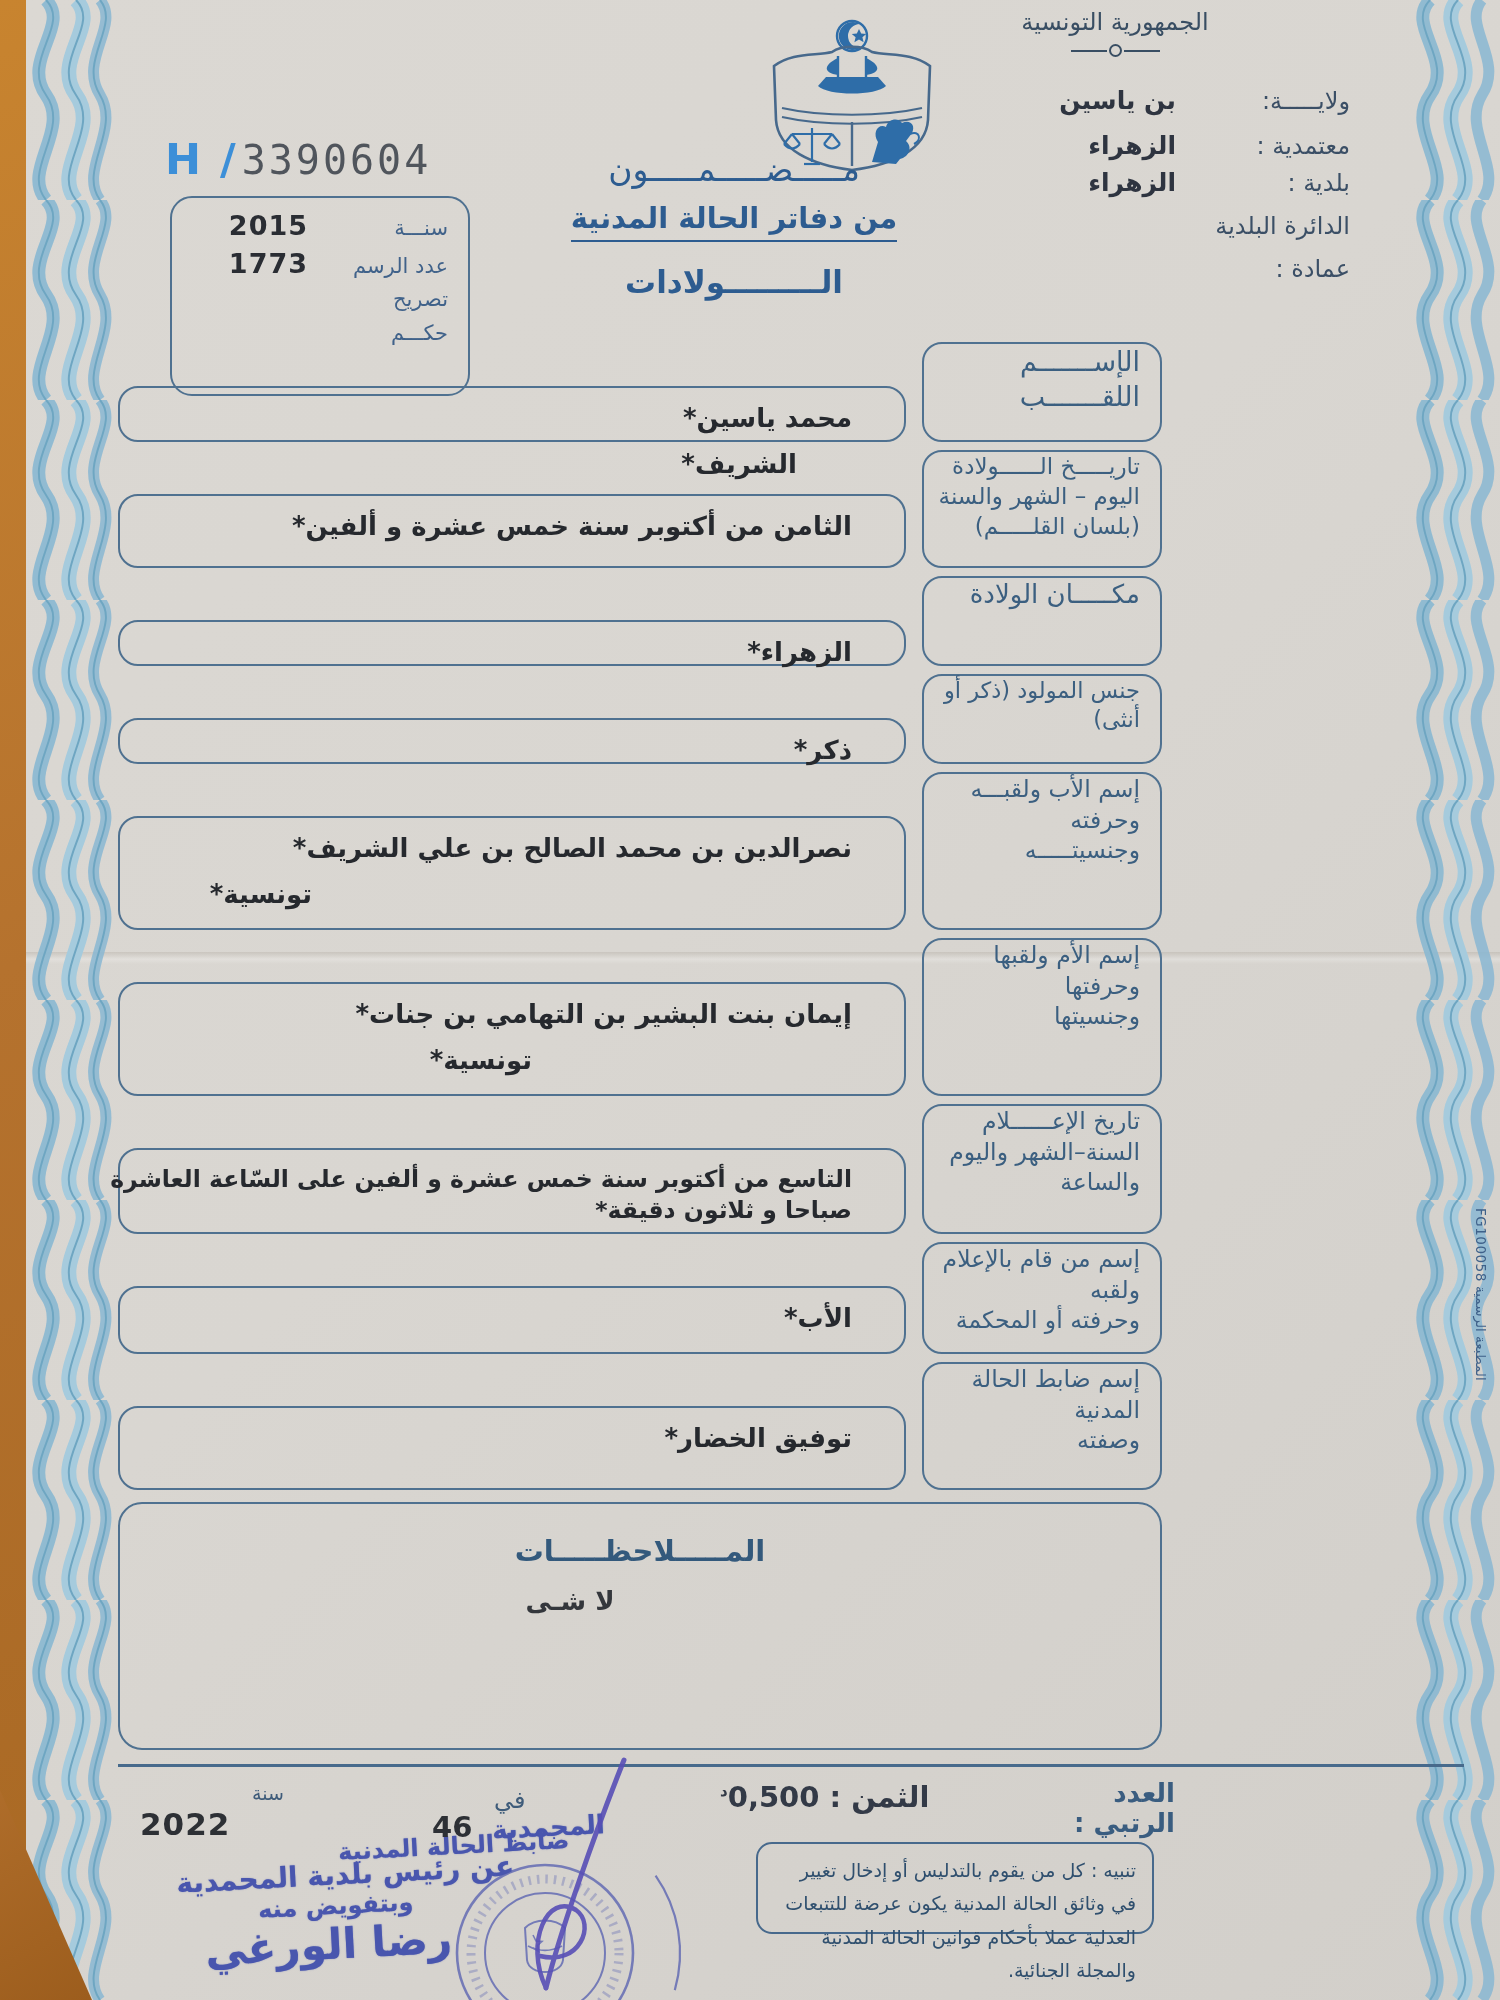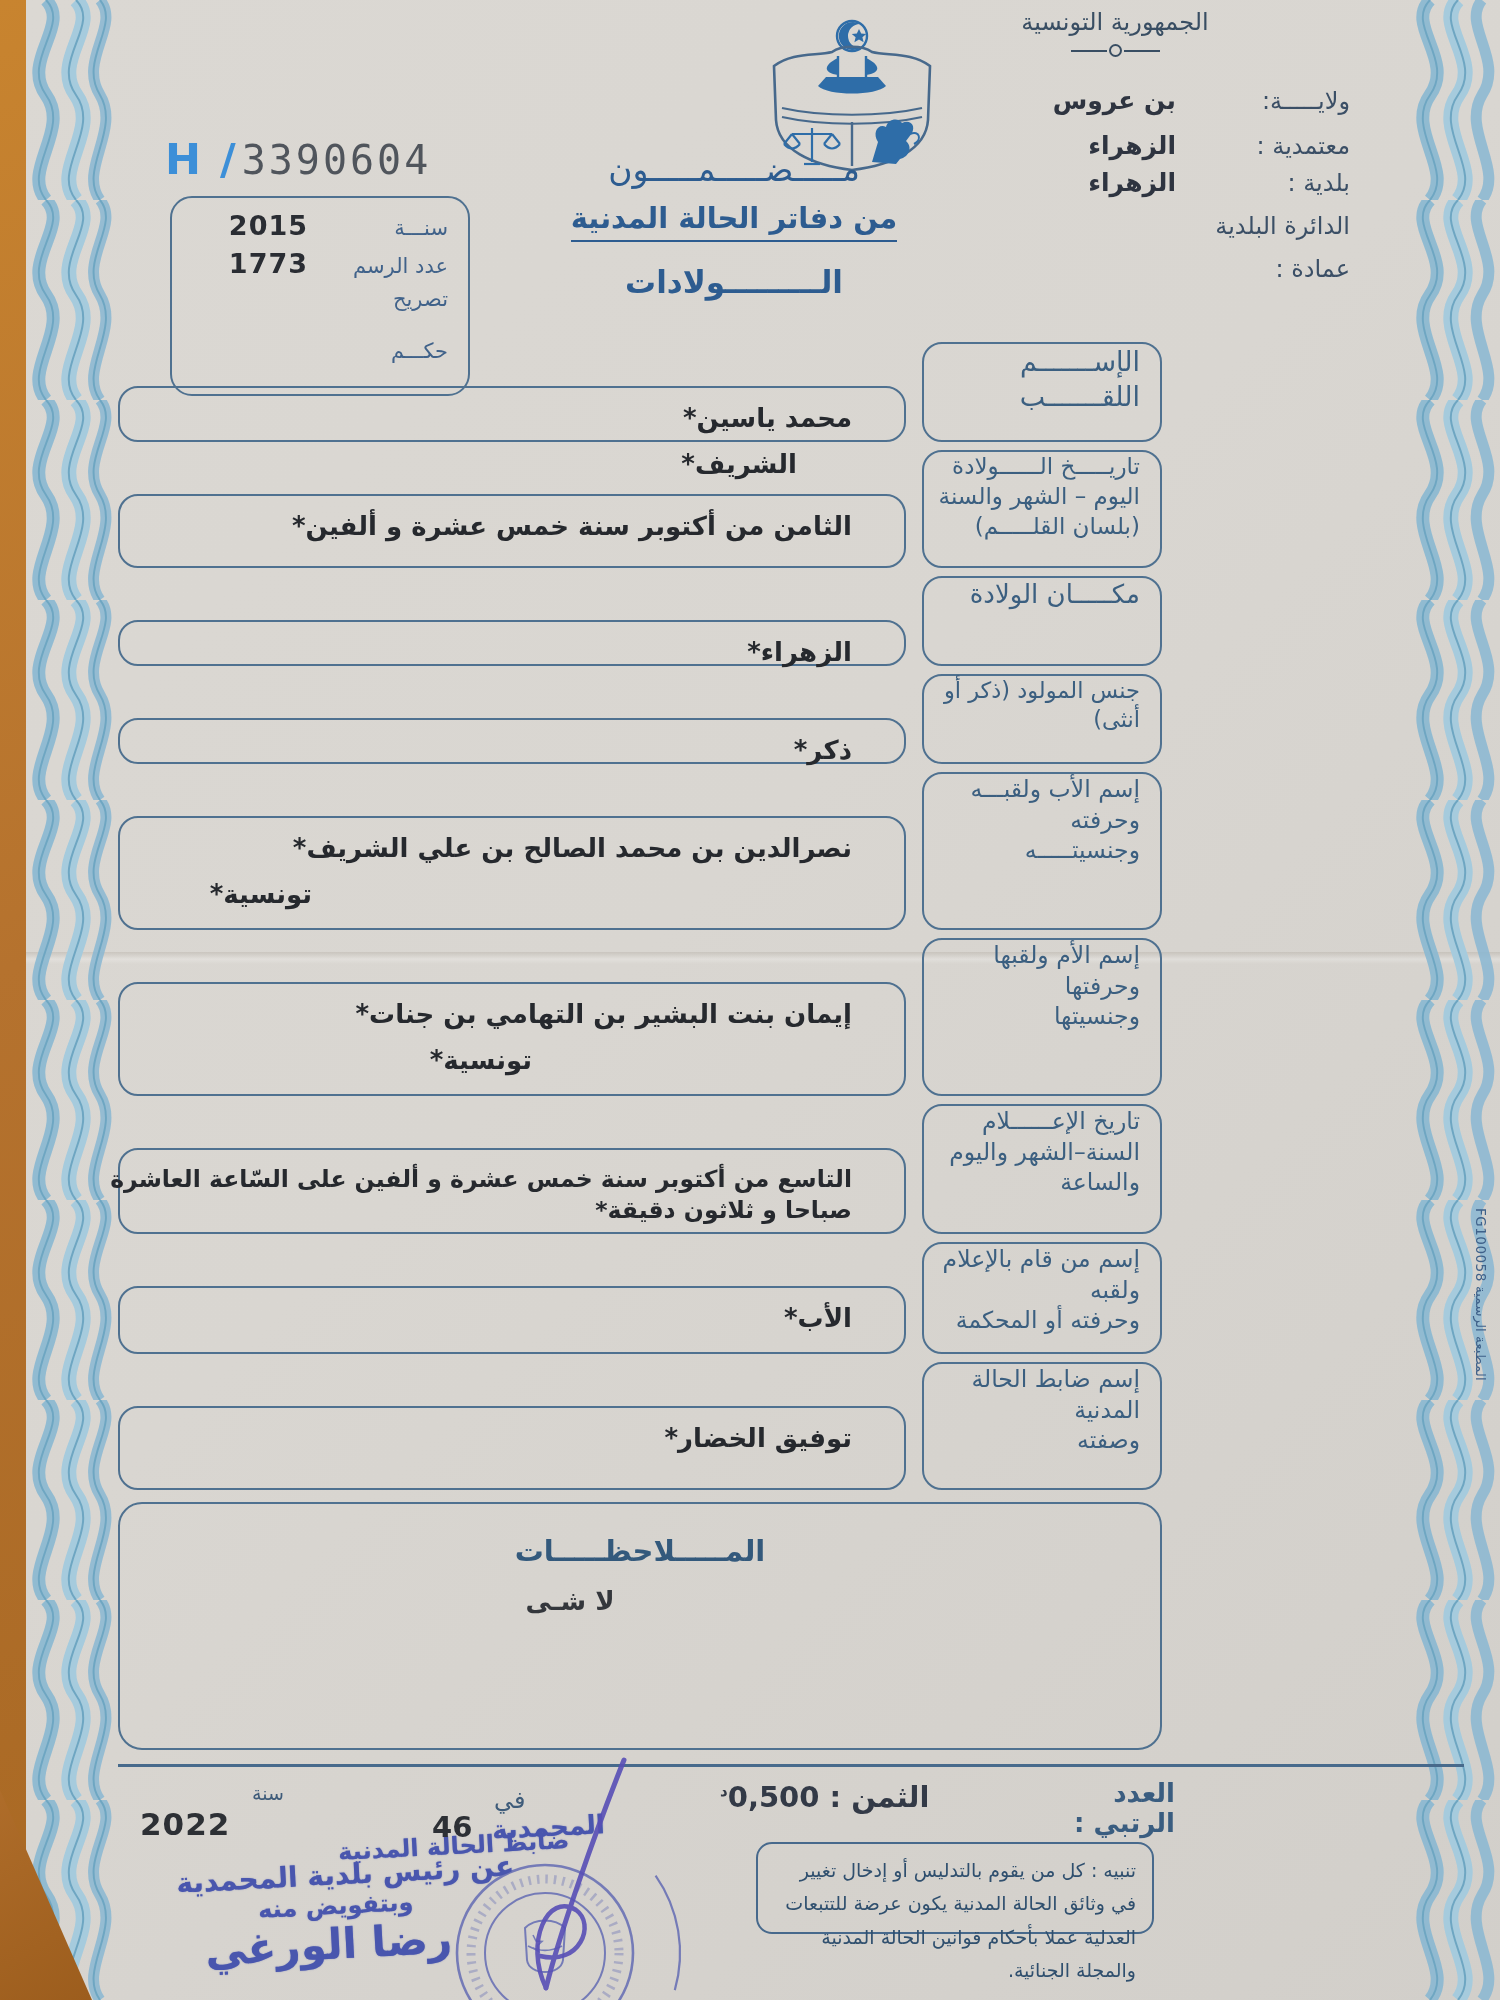--- a/index.html
+++ b/index.html
@@ -148,21 +148,21 @@
       <span class="lbl">سنـــة</span>
       <span class="val">2015</span>
     </div>
     <div class="row">
       <span class="lbl">عدد الرسم</span>
       <span class="val">1773</span>
     </div>
     <div class="row" style="margin-top:8px">
       <span class="lbl">تصريح</span>
     </div>
-    <div class="row" style="margin-top:28px">
+    <div class="row" style="margin-top:10px">
       <span class="lbl">حكـــم</span>
     </div>
   </div>
 
   <svg id="emblem" width="184" height="156" viewBox="0 0 184 156">
     <g stroke="#2e6da8" fill="none" stroke-width="2.4">
       <circle cx="92" cy="20" r="15"></circle>
     </g>
     <path d="M100,8 A14,14 0 1,0 100,32 A11,11 0 1,1 100,8" fill="#2e6da8"></path>
     <path d="M99,13 l2.2,4.6 5,.4 -3.8,3.3 1.2,4.9 -4.6-2.6 -4.6,2.6 1.2-4.9 -3.8-3.3 5-.4 z" fill="#2e6da8"></path>
@@ -188,21 +188,21 @@
 
   <div id="title-block" class="ar">
     <div class="t1">مـــــضـــــمـــــون</div>
     <div class="t2"><span>من دفاتر الحالة المدنية</span></div>
     <div class="t3">الـــــــــولادات</div>
   </div>
 
   <div id="region">
     <div class="rrow m16">
       <span class="rlabel">ولايـــــة:</span>
-      <span class="rvalue">بن عروس</span>
+      <span class="rvalue">بن ياسين</span>
     </div>
     <div class="rrow m6">
       <span class="rlabel">معتمدية :</span>
       <span class="rvalue">الزهراء</span>
     </div>
     <div class="rrow m14">
       <span class="rlabel">بلدية :</span>
       <span class="rvalue">الزهراء</span>
     </div>
     <div class="rrow m14">

